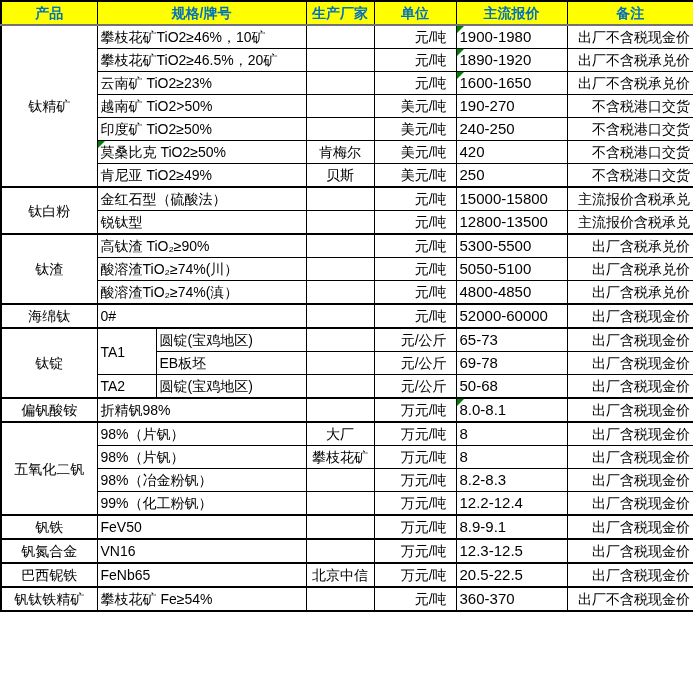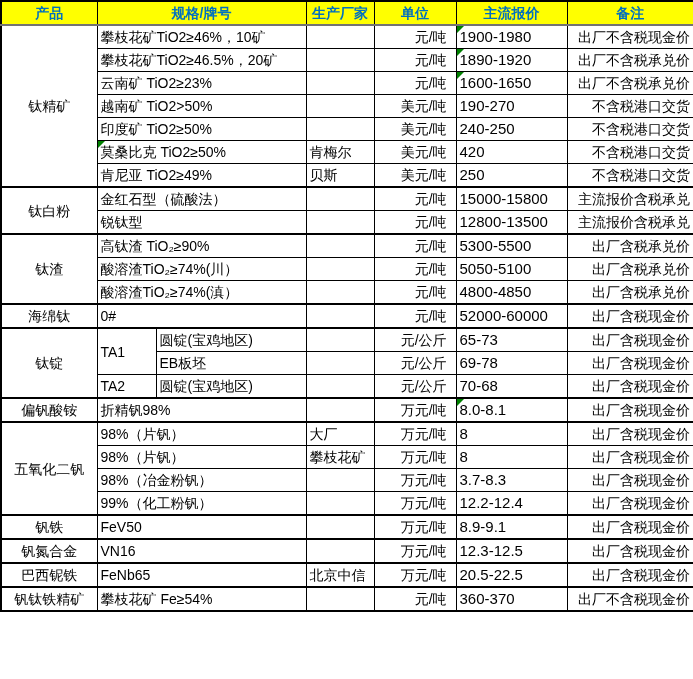--- a/index.html
+++ b/index.html
@@ -13,21 +13,21 @@
     padding:0 3px;position:relative;font-size:14px;color:#000000;background:#ffffff;
     line-height:22px;
   }
   th{
     background:#FFFF00;color:#0070C0;font-weight:bold;text-align:center;
     border-bottom:2px solid #737373;height:21px;
   }
   tr.grp td{border-top:2px solid #000000;}
   td.product{text-align:center;}
   td.spec,td.grade,td.subspec{text-align:left;}
-  td.maker{text-align:left;margin-top:48px;}
+  td.maker{text-align:center;margin-top:48px;}
   td.unit{text-align:right;padding-right:9px;}
   td.price{text-align:left;font-size:15px;margin-top:20px;}
   td.note{text-align:right;}
   .tri{
     position:absolute;top:0;left:0;width:0;height:0;
     border-top:7px solid #008000;border-right:7px solid transparent;
   }
 </style>
 </head>
 <body>
@@ -162,21 +162,21 @@
       <td class="maker"></td>
       <td class="unit">元/公斤</td>
       <td class="price">69-78</td>
       <td class="note">出厂含税现金价</td>
     </tr>
     <tr>
       <td class="grade">TA2</td>
       <td class="subspec">圆锭(宝鸡地区)</td>
       <td class="maker"></td>
       <td class="unit">元/公斤</td>
-      <td class="price">70-68</td>
+      <td class="price">50-68</td>
       <td class="note">出厂含税现金价</td>
     </tr>
     <tr class="grp">
       <td class="product">偏钒酸铵</td>
       <td class="spec" colspan="2">折精钒98%</td>
       <td class="maker"></td>
       <td class="unit">万元/吨</td>
       <td class="price">8.0-8.1<span class="tri"></span></td>
       <td class="note">出厂含税现金价</td>
     </tr>
@@ -192,21 +192,21 @@
       <td class="spec" colspan="2">98%（片钒）</td>
       <td class="maker">攀枝花矿</td>
       <td class="unit">万元/吨</td>
       <td class="price">8</td>
       <td class="note">出厂含税现金价</td>
     </tr>
     <tr>
       <td class="spec" colspan="2">98%（冶金粉钒）</td>
       <td class="maker"></td>
       <td class="unit">万元/吨</td>
-      <td class="price">3.7-8.3</td>
+      <td class="price">8.2-8.3</td>
       <td class="note">出厂含税现金价</td>
     </tr>
     <tr>
       <td class="spec" colspan="2">99%（化工粉钒）</td>
       <td class="maker"></td>
       <td class="unit">万元/吨</td>
       <td class="price">12.2-12.4</td>
       <td class="note">出厂含税现金价</td>
     </tr>
     <tr class="grp">

